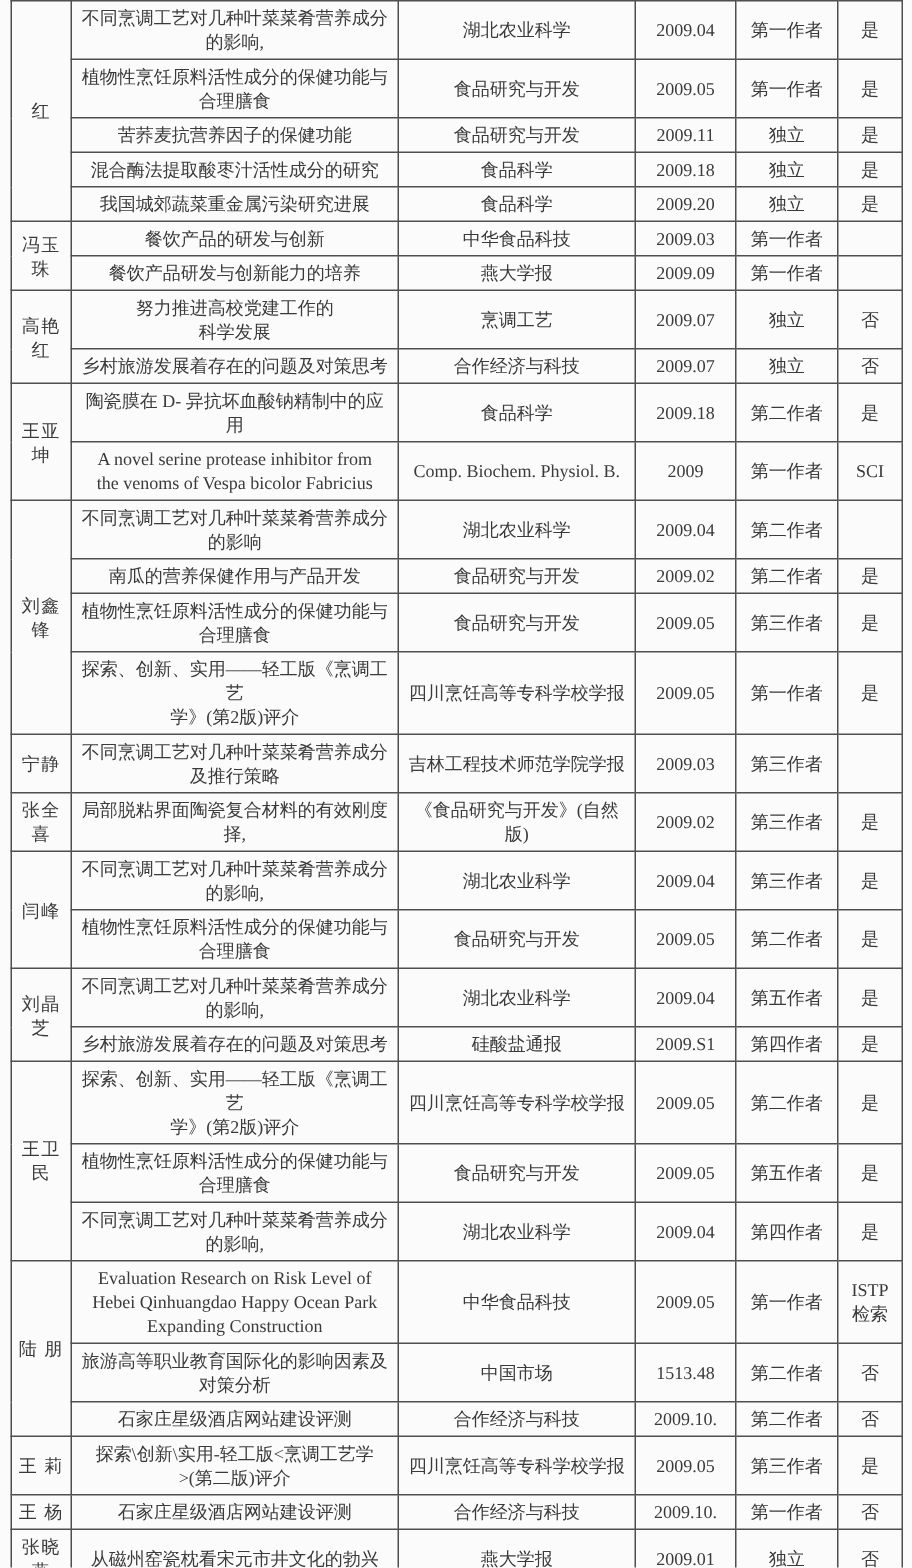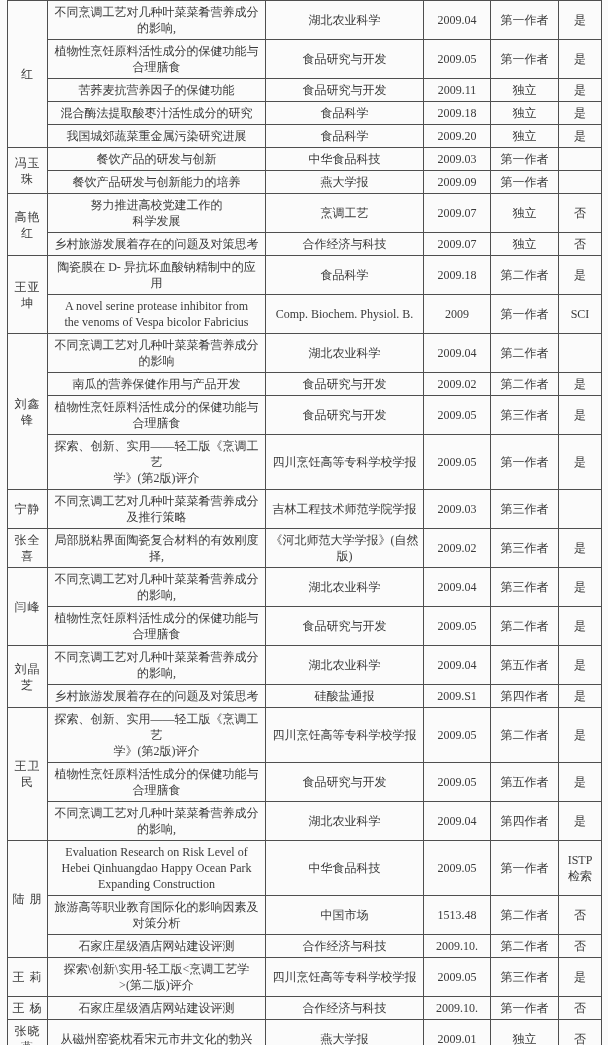--- a/index.html
+++ b/index.html
@@ -169,21 +169,21 @@
 及推行策略</td>
           <td class="journal">吉林工程技术师范学院学报</td>
           <td class="date">2009.03</td>
           <td class="role">第三作者</td>
           <td class="flag"></td>
         </tr>
         <tr>
           <td class="name" rowspan="1">张全喜</td>
           <td class="title">局部脱粘界面陶瓷复合材料的有效刚度
 择,</td>
-          <td class="journal">《河北师范大学学报》(自然
+          <td class="journal">《食品研究与开发》(自然
 版)</td>
           <td class="date">2009.02</td>
           <td class="role">第三作者</td>
           <td class="flag">是</td>
         </tr>
         <tr>
           <td class="name" rowspan="2">闫峰</td>
           <td class="title">不同烹调工艺对几种叶菜菜肴营养成分
 的影响,</td>
           <td class="journal">湖北农业科学</td>

